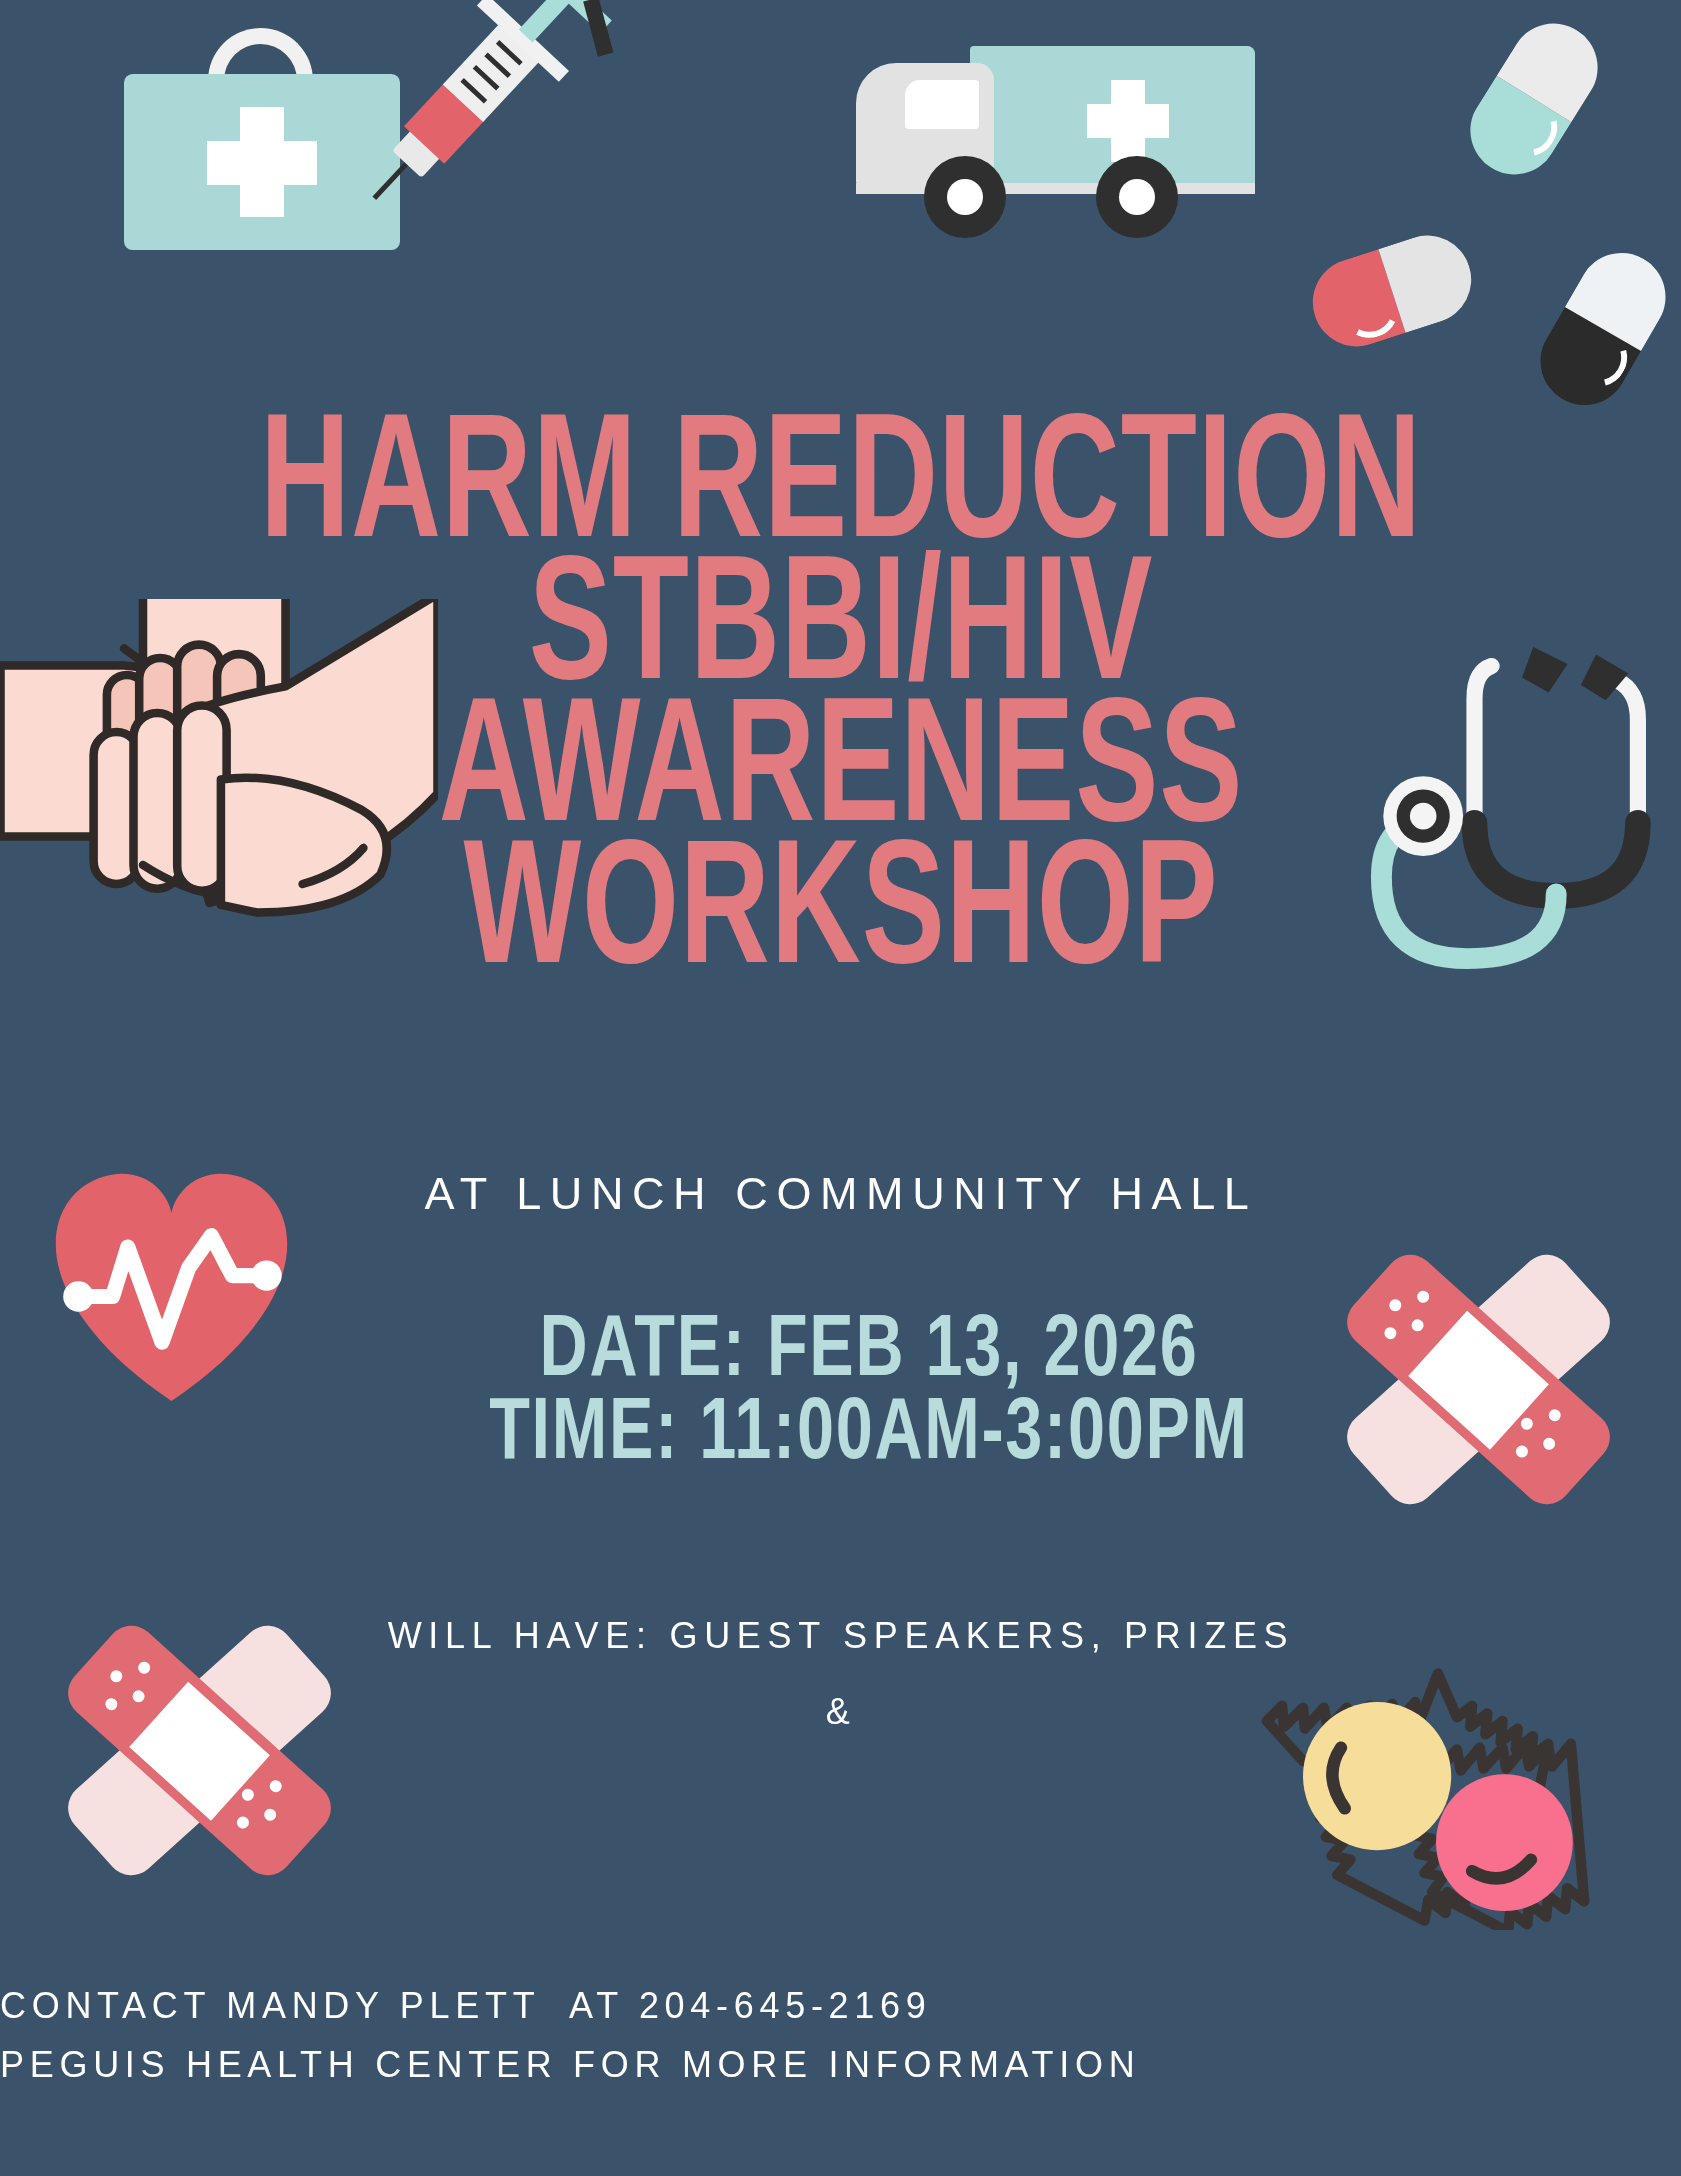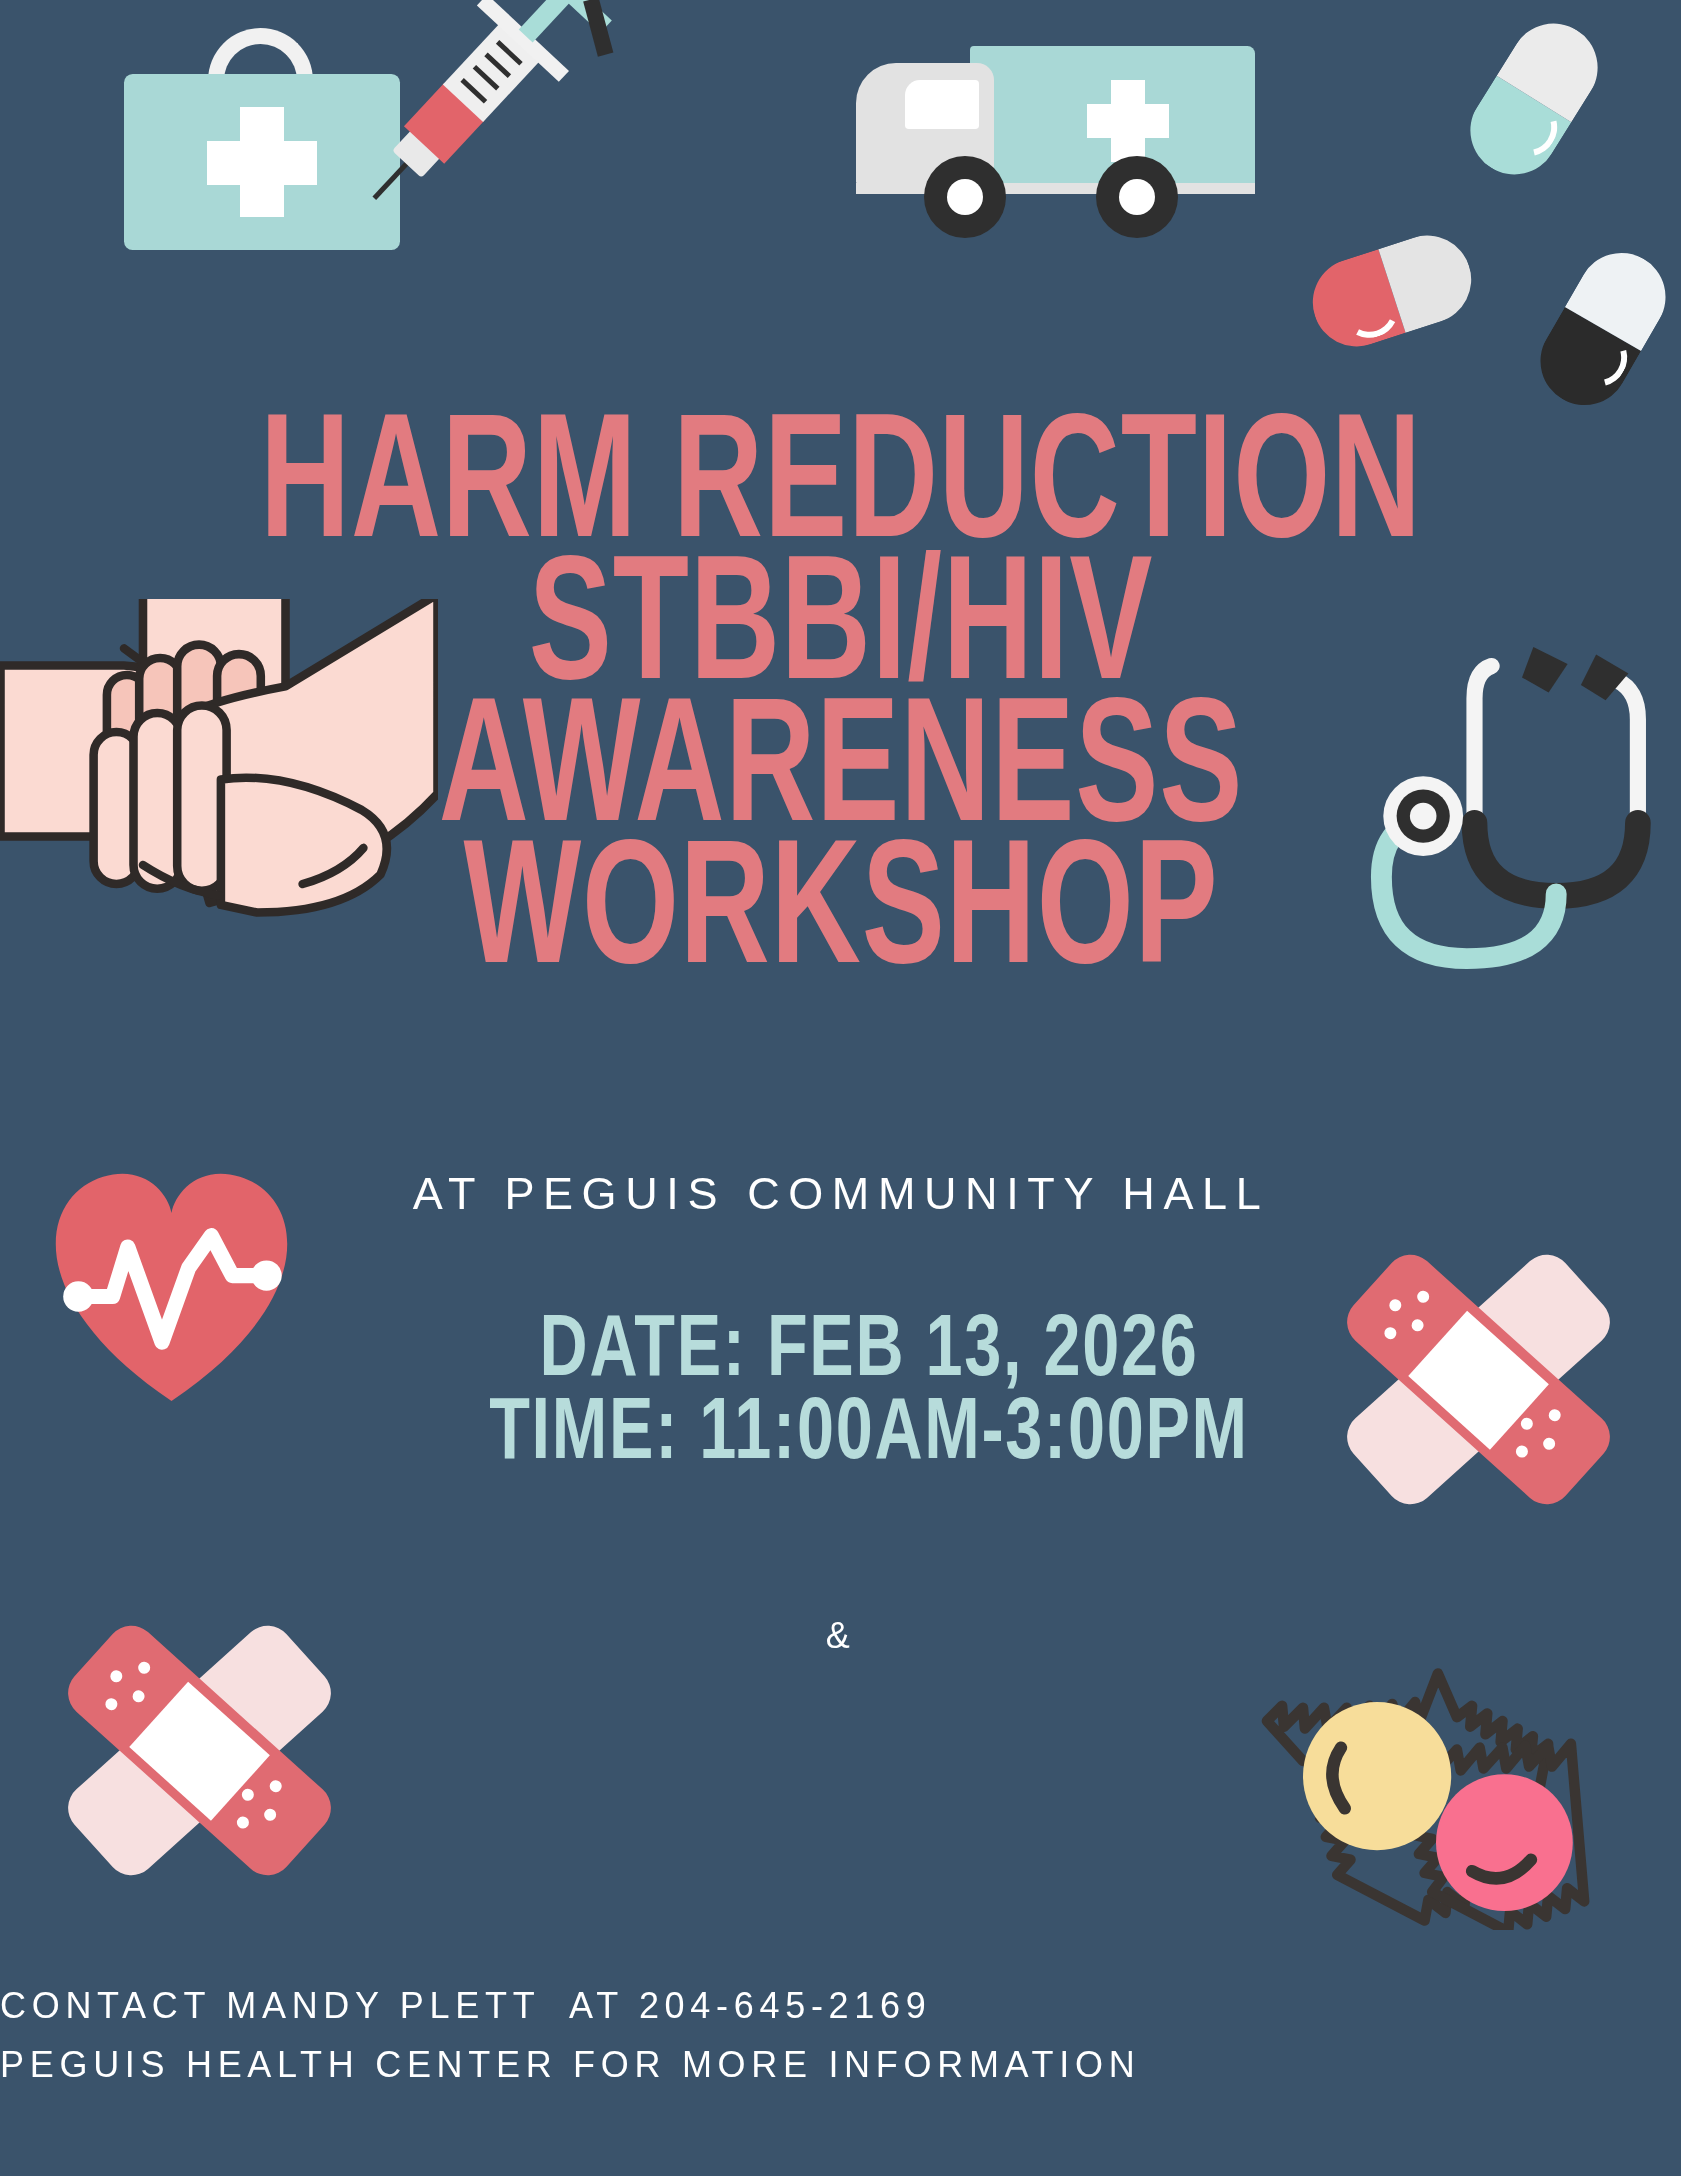--- a/index.html
+++ b/index.html
@@ -320,28 +320,29 @@
 
   <div class="text-layer">
 
     <div class="title-block">
       <span class="title-line">HARM REDUCTION</span>
       <span class="title-line">STBBI/HIV</span>
       <span class="title-line">AWARENESS</span>
       <span class="title-line">WORKSHOP</span>
     </div>
 
-    <div class="venue">AT PEGUIS COMMUNITY HALL</div>
+    <div class="venue">AT LUNCH COMMUNITY HALL</div>
 
     <div class="datetime-block">
       <span class="dt-line">DATE: FEB 13, 2026</span>
       <span class="dt-line">TIME: 11:00AM-3:00PM</span>
     </div>
 
     <div class="details-block">
+      <span class="det-line">WILL HAVE: GUEST SPEAKERS, PRIZES</span>
       <span class="det-line">&amp;</span>
     </div>
 
     <div class="contact-block">
       <span class="contact-line">CONTACT MANDY PLETT  AT 204-645-2169</span>
       <span class="contact-line">PEGUIS HEALTH CENTER FOR MORE INFORMATION</span>
     </div>
 
   </div>
 </div>

